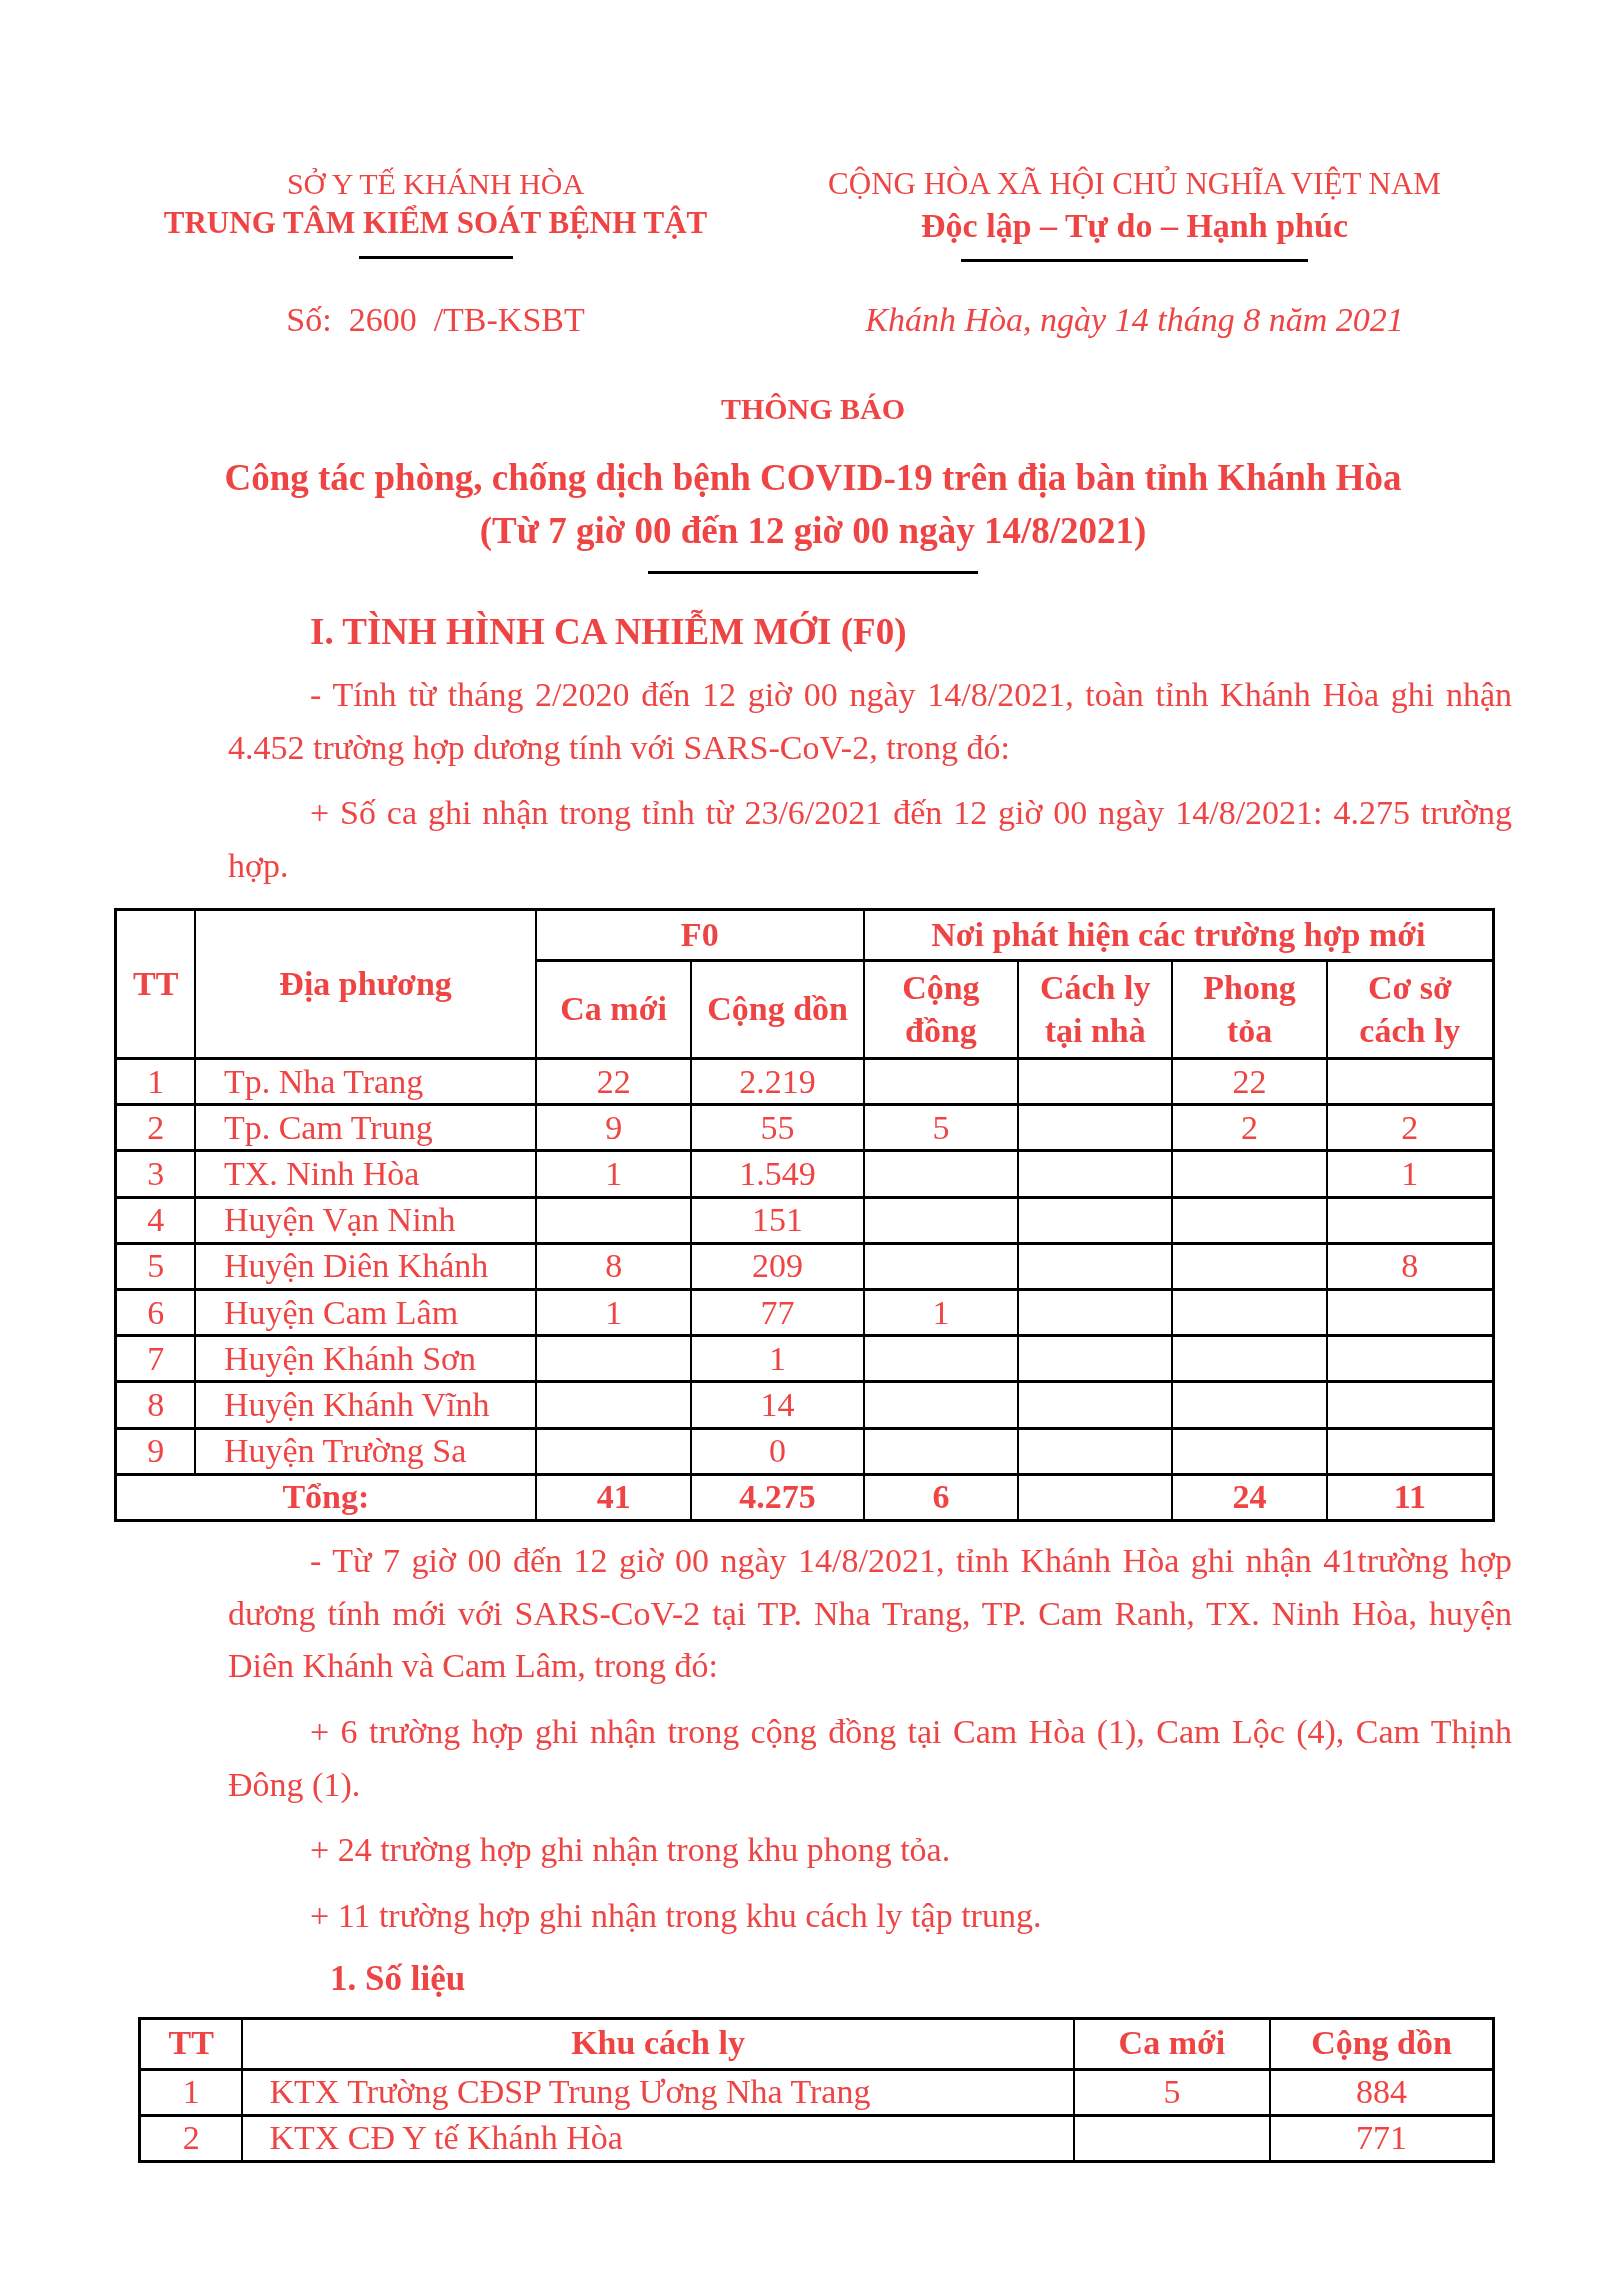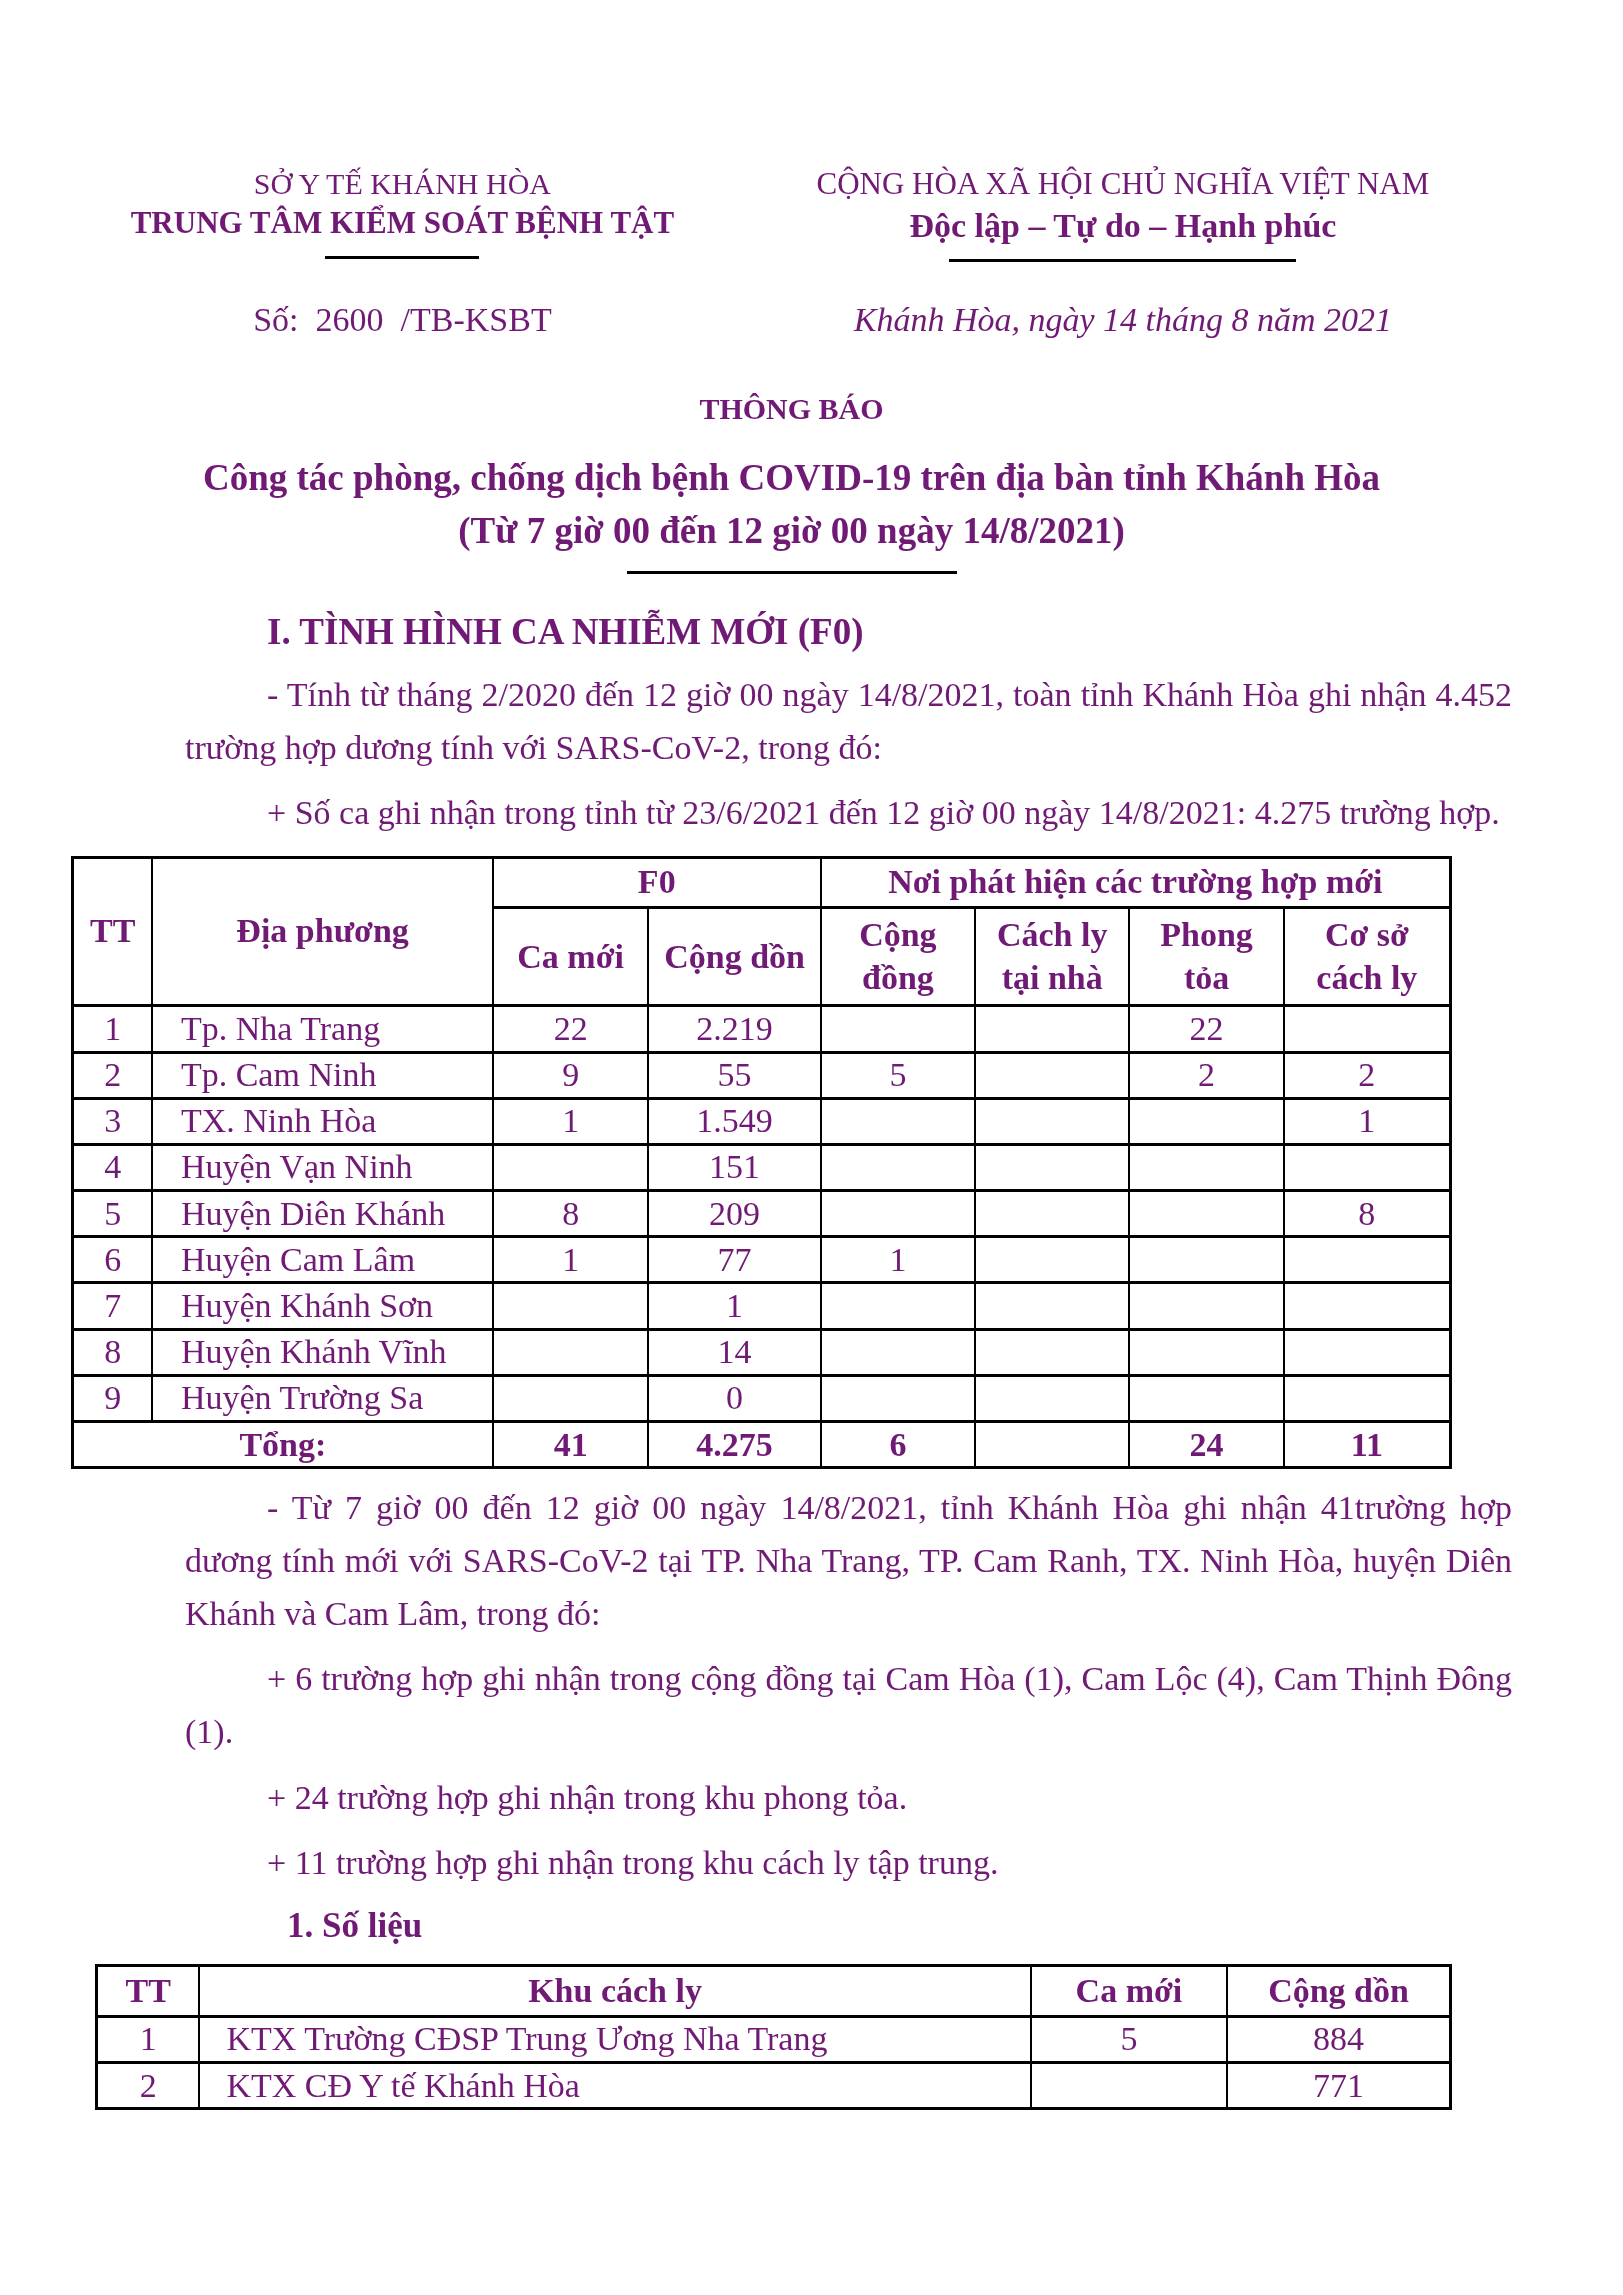--- a/index.html
+++ b/index.html
@@ -1,24 +1,24 @@
 <!DOCTYPE html>
 <html style="font-size:10.5px"><head>
 <meta charset="utf-8">
 <style>
   * { margin:0; padding:0; box-sizing:border-box; }
   html,body { background:#ffffff; }
   .page {
     position:relative;
     width:1623px; height:2295px;
     background:#ffffff;
-    color:#701a75;
+    color:#ef4444;
     font-family:"Liberation Serif", "DejaVu Serif", serif;
     font-size:34px;
-    padding:164px 111px 0 71px;
+    padding:164px 111px 0 114px;
     overflow:hidden;
   }
   .pre { white-space:pre-wrap; }
 
   
   .doc-header { display:flex; width:100%; }
   .header-left  { width:46%; text-align:center; }
   .header-right { width:54%; text-align:center; }
   .org-1 { font-size:30px; line-height:1.3; }
   .org-2 { font-size:31px; font-weight:bold; line-height:1.3; }
@@ -130,21 +130,21 @@
       <td class="name">Tp. Nha Trang</td>
       <td>22</td>
       <td>2.219</td>
       <td></td>
       <td></td>
       <td>22</td>
       <td></td>
     </tr>
     <tr class="r">
       <td>2</td>
-      <td class="name">Tp. Cam Ninh</td>
+      <td class="name">Tp. Cam Trung</td>
       <td>9</td>
       <td>55</td>
       <td>5</td>
       <td></td>
       <td>2</td>
       <td>2</td>
     </tr>
     <tr class="r">
       <td>3</td>
       <td class="name">TX. Ninh Hòa</td>

